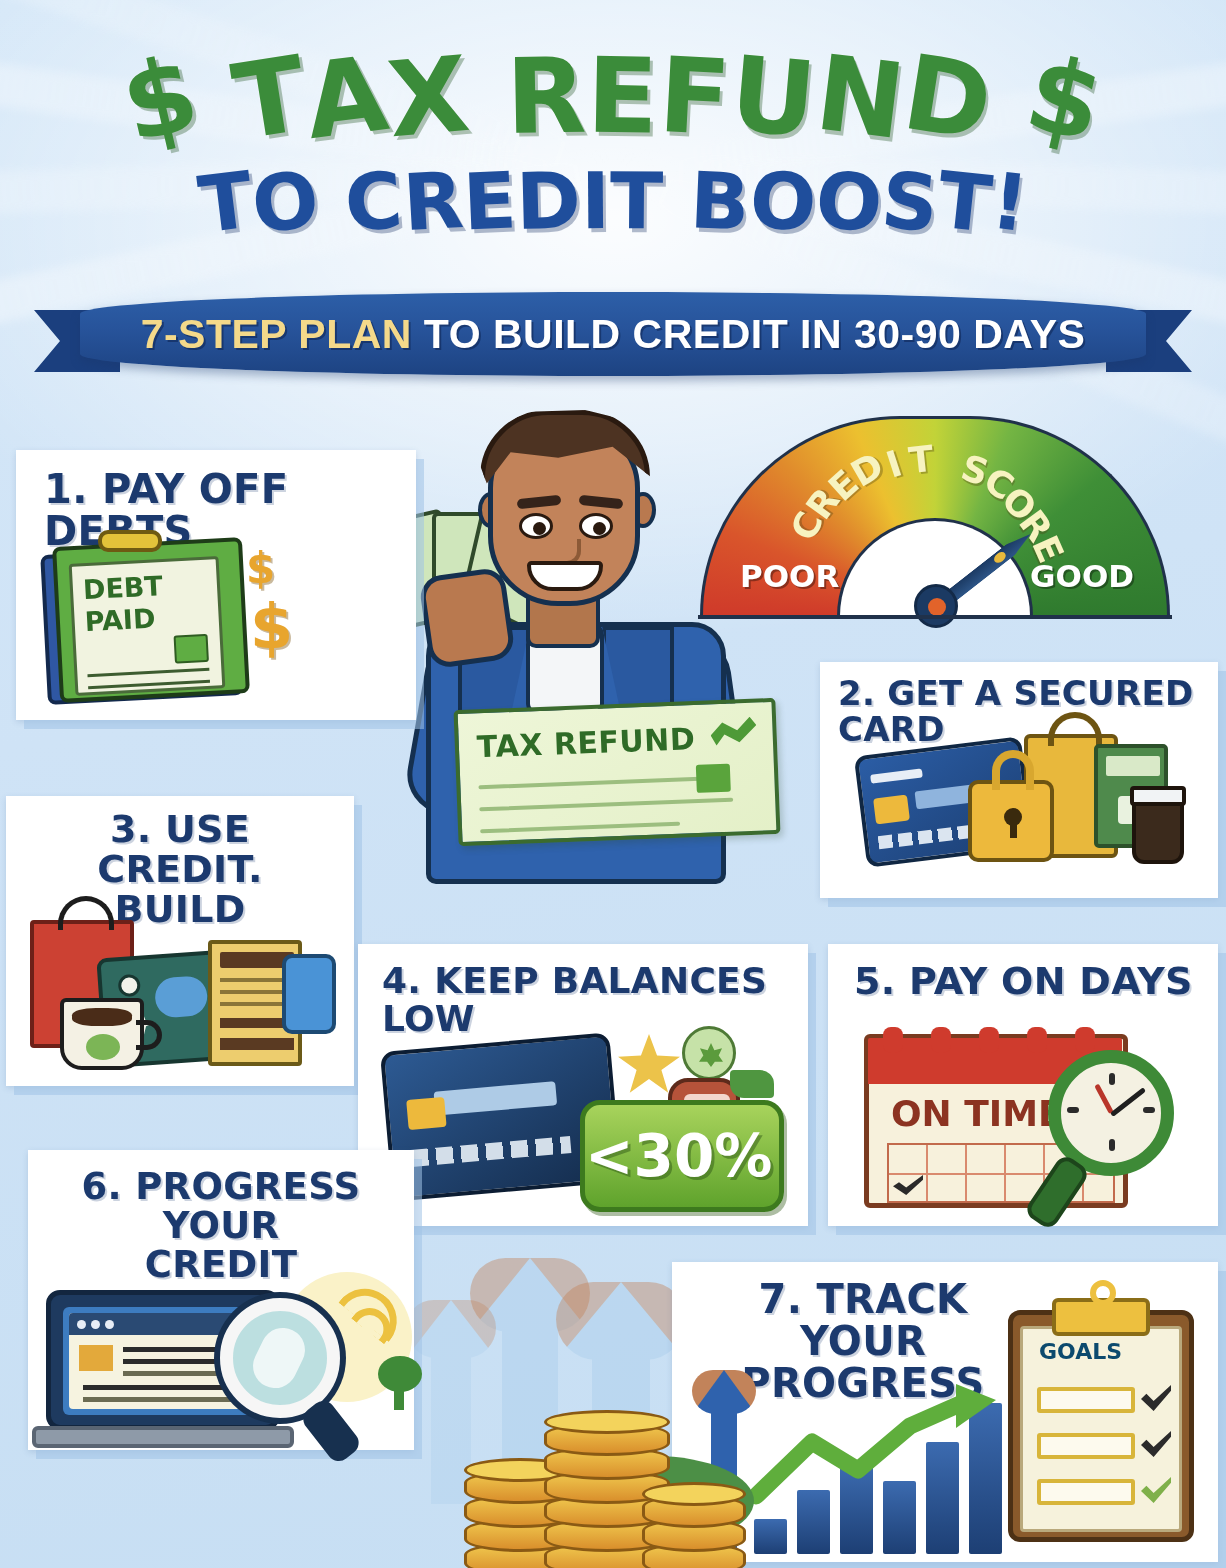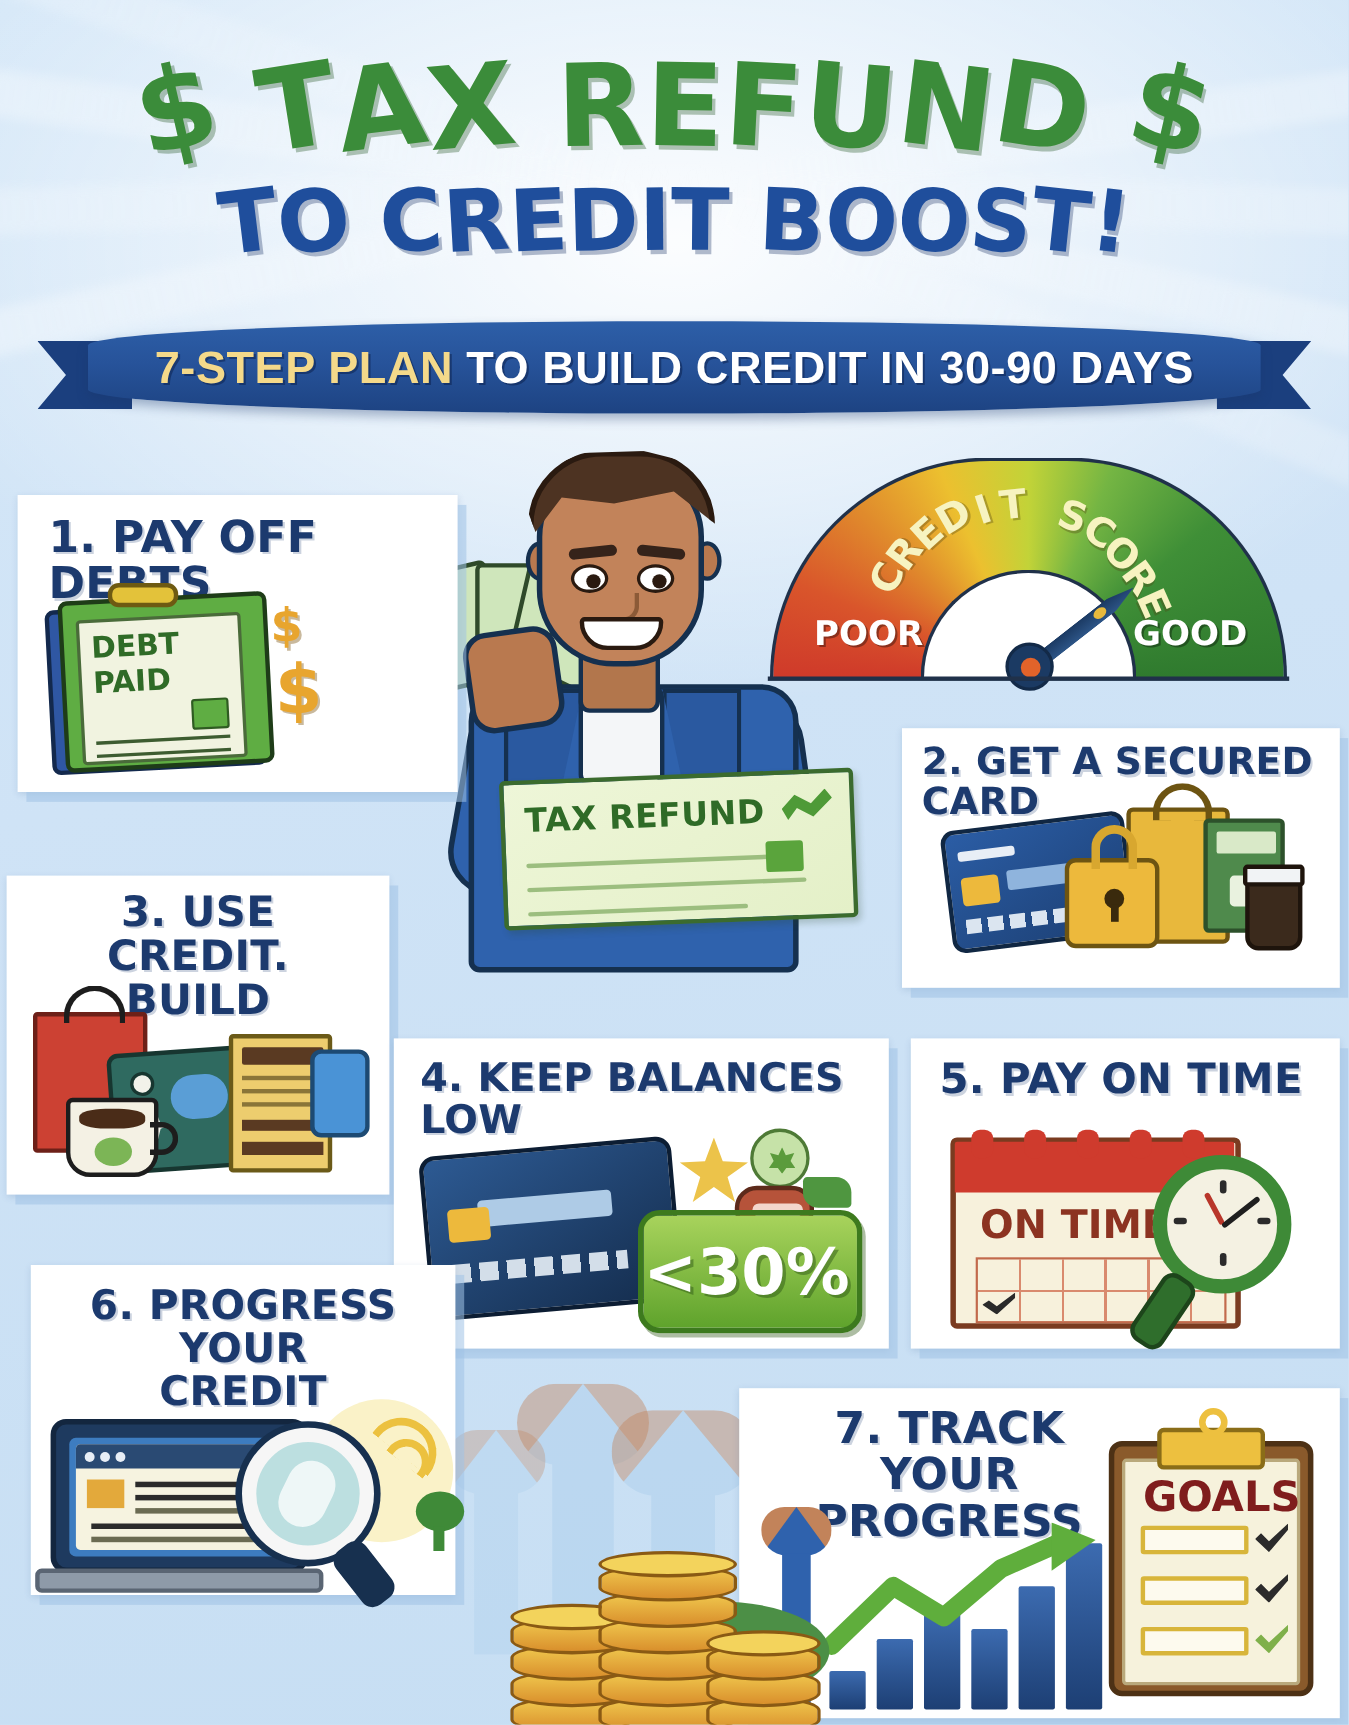--- a/index.html
+++ b/index.html
@@ -382,21 +382,21 @@
                   background:linear-gradient(180deg,#a8d35c,#5fa32c);border:5px solid #3d7a1e;
                   box-shadow:3px 4px 0 rgba(50,90,25,.4);">
         <span style="font-size:58px;text-shadow:3px 3px 0 rgba(40,80,20,.45);">&lt;30%</span>
       </div>
     </div>
   </div>
 
   <div class="card" id="card5">
     <div class="card-title">
       <span>5.</span>
-      <span>PAY ON TIME</span>
+      <span>PAY ON DAYS</span>
     </div>
     <div class="art" style="left:36px;top:82px;width:330px;height:190px;">
       <div class="rect" style="left:0;top:8px;width:264px;height:174px;background:#f7f1dc;border:5px solid #7a3b20;border-radius:6px;">
         <div class="rect" style="left:-1px;top:-1px;width:100%;height:46px;background:#cf3b2d;border-radius:2px 2px 0 0;"></div>
         <div class="rect" style="left:14px;top:-12px;width:20px;height:26px;background:#cf3b2d;border-radius:8px;"></div>
         <div class="rect" style="left:62px;top:-12px;width:20px;height:26px;background:#cf3b2d;border-radius:8px;"></div>
         <div class="rect" style="left:110px;top:-12px;width:20px;height:26px;background:#cf3b2d;border-radius:8px;"></div>
         <div class="rect" style="left:158px;top:-12px;width:20px;height:26px;background:#cf3b2d;border-radius:8px;"></div>
         <div class="rect" style="left:206px;top:-12px;width:20px;height:26px;background:#cf3b2d;border-radius:8px;"></div>
         <div class="txt" style="left:22px;top:54px;font-size:36px;color:#8c3321;">ON TIME</div>
@@ -486,21 +486,21 @@
            background:transparent;">
         <svg width="262" height="126" viewBox="0 0 262 126">
           <polyline points="6,112 62,58 108,86 160,42 210,20" fill="none" stroke="#5fae3c" stroke-width="17" stroke-linejoin="round" stroke-linecap="round"></polyline>
           <polygon points="206,0 246,16 206,44" fill="#5fae3c"></polygon>
         </svg>
       </div>
     </div>
     <div class="art" style="left:336px;top:32px;width:196px;height:252px;">
       <div class="rect" style="left:0;top:16px;width:186px;height:232px;background:#8a5a2b;border:5px solid #4d3115;border-radius:12px;"></div>
       <div class="rect" style="left:12px;top:32px;width:162px;height:206px;background:#f6f2dc;border:3px solid #b9a97c;border-radius:4px;">
-        <div class="txt" style="left:16px;top:10px;font-size:38px;color:#7f1d1d;">GOALS</div>
+        <div class="txt" style="left:16px;top:10px;font-size:22px;color:#0c4a6e;">GOALS</div>
         <div class="rect" style="left:14px;top:58px;width:98px;height:26px;border:4px solid #d8b53a;border-radius:3px;background:#fdfaee;"></div>
         <div class="rect" style="left:118px;top:56px;width:30px;height:26px;background:#2b2b2b;clip-path:polygon(0 54%,18% 34%,42% 62%,100% 0,100% 22%,42% 100%);"></div>
         <div class="rect" style="left:14px;top:104px;width:98px;height:26px;border:4px solid #d8b53a;border-radius:3px;background:#fdfaee;"></div>
         <div class="rect" style="left:118px;top:102px;width:30px;height:26px;background:#2b2b2b;clip-path:polygon(0 54%,18% 34%,42% 62%,100% 0,100% 22%,42% 100%);"></div>
         <div class="rect" style="left:14px;top:150px;width:98px;height:26px;border:4px solid #d8b53a;border-radius:3px;background:#fdfaee;"></div>
         <div class="rect" style="left:118px;top:148px;width:30px;height:26px;background:#7fb04a;clip-path:polygon(0 54%,18% 34%,42% 62%,100% 0,100% 22%,42% 100%);"></div>
       </div>
       <div class="rect" style="left:44px;top:4px;width:98px;height:38px;background:#edc03f;border:4px solid #8a6d18;border-radius:6px;"></div>
       <div class="circ" style="left:82px;top:-14px;width:26px;height:26px;background:transparent;border:6px solid #edc03f;"></div>
     </div>

